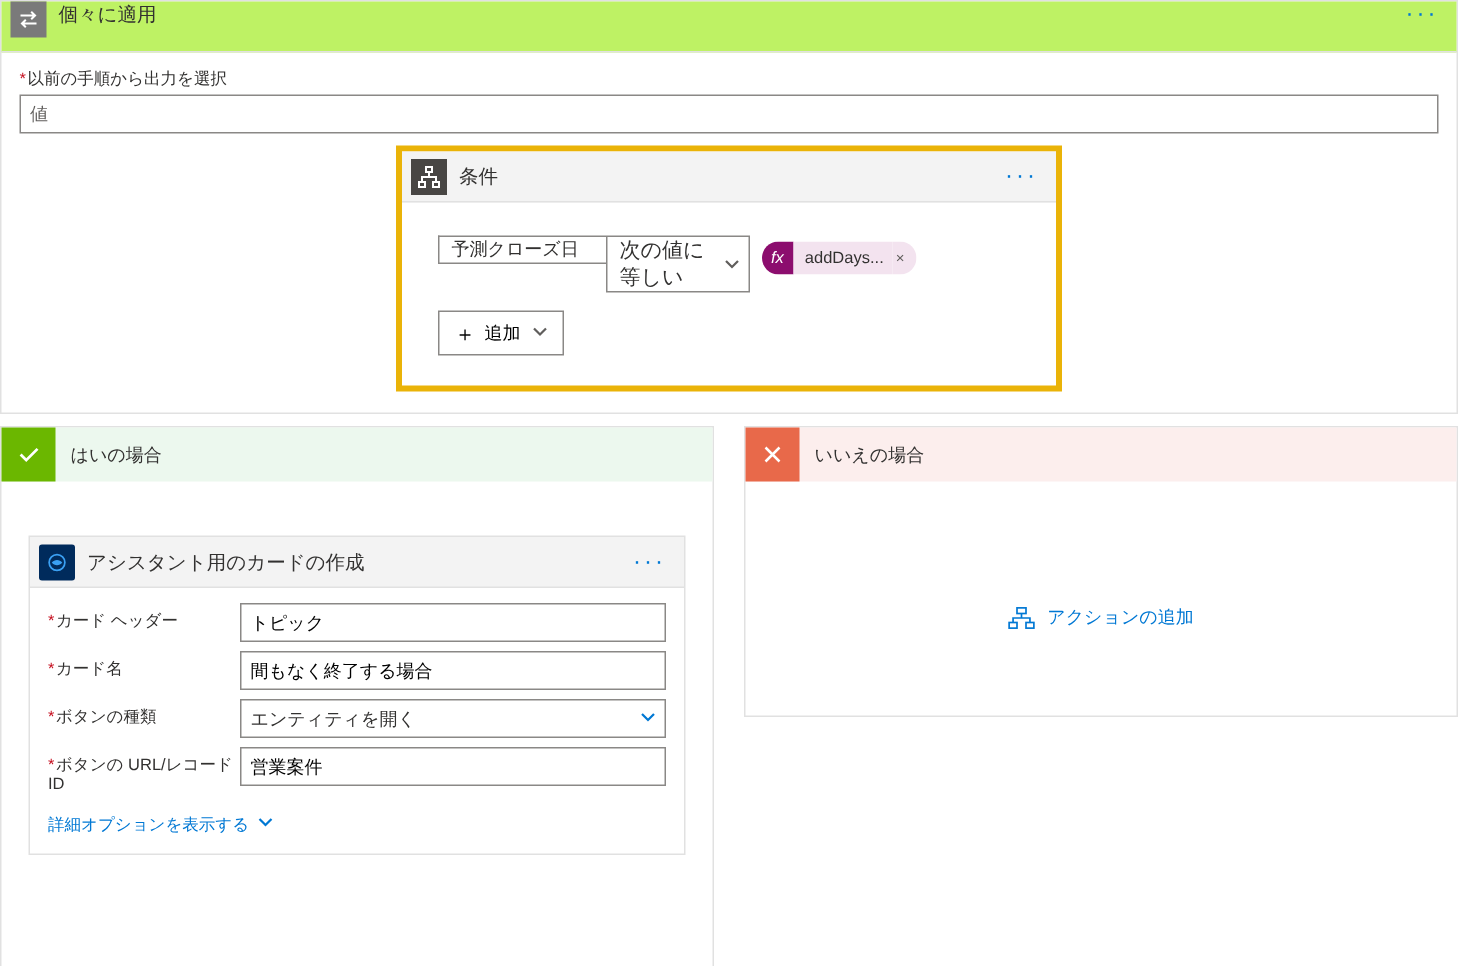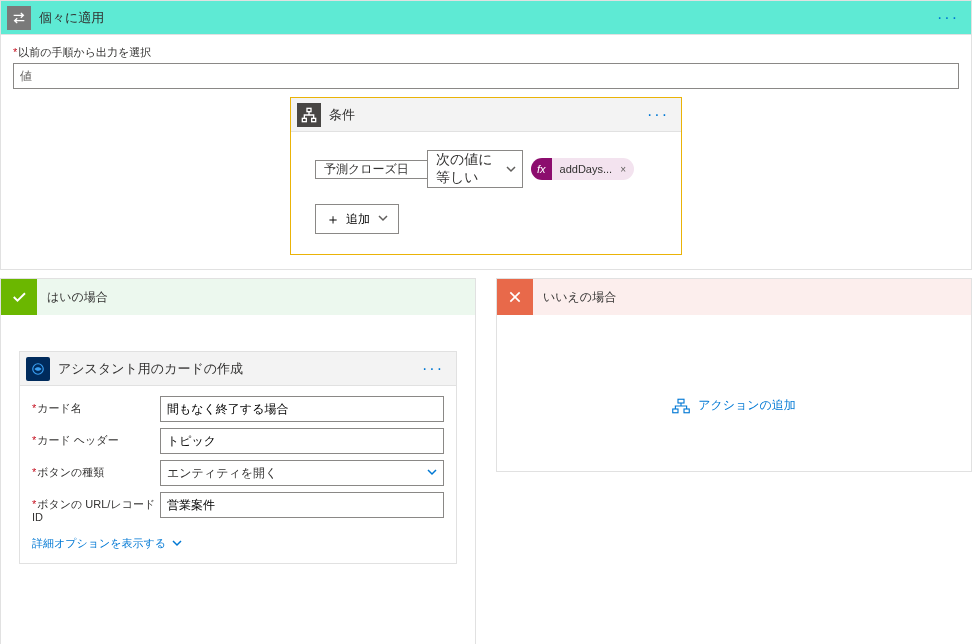--- a/index.html
+++ b/index.html
@@ -13,23 +13,23 @@
   .root { width: 972px; }
 
   
   .apply-card {
     border: 1px solid #e1e1e1;
     background: #fff;
     margin-bottom: 8px;
   }
   .apply-header {
     display: flex;
-    align-items: center;
+    align-items: flex-start;
     height: 34px;
-    background: #5eead4;
+    background: #bef264;
     border-bottom: 1px solid #e1e1e1;
     padding: 0 6px;
   }
   .apply-header .title {
     margin-left: 8px;
     font-size: 13px;
     color: #323130;
   }
   .apply-header .menu {
     margin-left: auto;
@@ -58,23 +58,23 @@
     height: 26px;
     border: 1px solid #8a8886;
     background: #fff;
     padding: 2px 6px;
     font-size: 12px;
     color: #605e5c;
   }
 
   
   .cond-wrap {
-    width: 392px;
+    width: 444px;
     margin: 8px auto 0 auto;
-    border: 1px solid #eab308;
+    border: 4px solid #eab308;
     background: #fff;
   }
   .cond-header {
     display: flex;
     align-items: center;
     height: 34px;
     background: #f3f3f3;
     border-bottom: 1px solid #e1e1e1;
     padding: 0 6px;
   }
@@ -94,21 +94,21 @@
     display: flex;
     align-items: center;
     justify-content: center;
   }
   .cond-icon svg { width: 16px; height: 16px; }
 
   .cond-body { padding: 22px 24px 20px 24px; }
   .cond-row {
     display: flex;
     gap: 0;
-    align-items: center;
+    align-items: flex-start;
     height: 30px;
     margin-bottom: 20px;
   }
   .cond-field {
     border: 1px solid #8a8886;
     display: flex;
     align-items: center;
     padding: 0 8px;
     font-size: 12px;
     background: #fff;
@@ -397,30 +397,30 @@
                   <path d="M6 12c3-4 9-4 12 0-3 4-9 4-12 0z" fill="#3aa0f3"></path>
                 </svg>
             </div>
             <div class="title">アシスタント用のカードの作成</div>
             <div class="menu">···</div>
           </div>
           <div class="action-body">
 
 
             <div class="field-row">
+              <div class="f-label">カード ヘッダー</div>
+              <div class="f-control">
+                <input class="text-input" value="トピック" style="">
+              </div>
+            </div>
+
+            <div class="field-row">
               <div class="f-label">カード名</div>
               <div class="f-control">
                 <input class="text-input" value="間もなく終了する場合" style="">
-              </div>
-            </div>
-
-            <div class="field-row">
-              <div class="f-label">カード ヘッダー</div>
-              <div class="f-control">
-                <input class="text-input" value="トピック" style="">
               </div>
             </div>
 
 
             <div class="field-row">
               <div class="f-label">ボタンの種類</div>
               <div class="f-control">
                 <div class="select-input">
                   <span>エンティティを開く</span>
                   <span class="chev">

